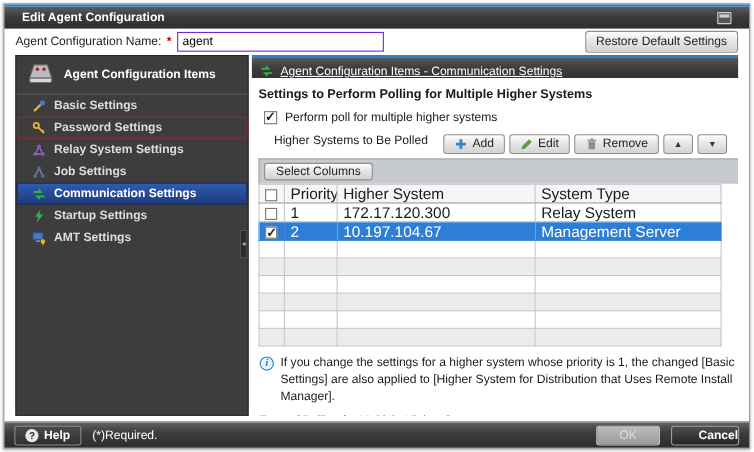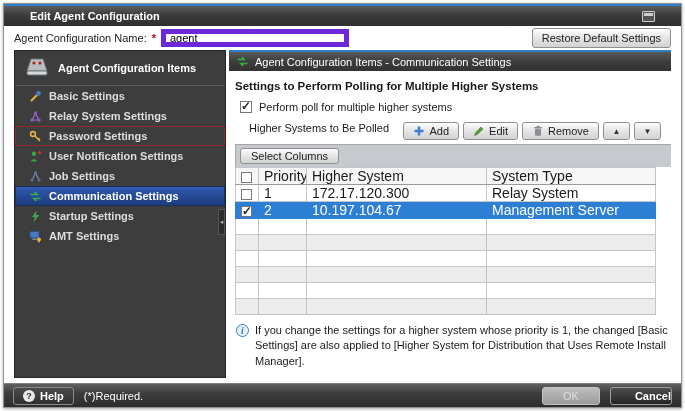--- a/index.html
+++ b/index.html
@@ -4,30 +4,30 @@
 <style>
   * { box-sizing: border-box; margin: 0; padding: 0; }
   html,body { width:685px; height:411px; background:#fff; font-family:"Liberation Sans", sans-serif; }
   .window{
     position:relative; width:679px; height:405px; margin:3px;
     border:1px solid #8e9399; background:#fff; display:flex; flex-direction:column;
     box-shadow:0 1px 3px rgba(0,0,0,.35);
   }
   
   .titlebar{
-    height:22px; flex:none; display:flex; align-items:center; padding:0 26px;
+    height:22px; flex:none; display:flex; align-items:center; padding:0 16px;
     background:linear-gradient(#5d5d5d,#3c3c3c 45%,#2e2e2e);
     border-top:2px solid #2f7ec9; color:#fff; font-size:11px; font-weight:bold;
   }
   .win-restore{ margin-left:auto; width:13px; height:11px; border:1px solid #cfcfcf; background:#555; position:relative; border-radius:1px;}
   .win-restore::after{ content:""; position:absolute; left:1px; right:1px; top:1px; height:3px; background:#cfcfcf;}
   
   .name-row{ height:24px; flex:none; display:flex; align-items:center; gap:5px; padding:0 10px; font-size:11px; color:#222;}
   .req{ color:#c00000; font-weight:bold;}
-  .name-input{ width:188px; height:18px; border:5px solid #6d28d9; font-size:11px; padding:1px 4px; font-family:"Liberation Sans",sans-serif;}
+  .name-input{ width:188px; height:18px; border:1px solid #6d28d9; font-size:11px; padding:1px 4px; font-family:"Liberation Sans",sans-serif;}
   .btn{
     display:inline-flex; align-items:center; justify-content:center; gap:4px;
     font-size:11px; color:#222; padding:2px 9px; border:1px solid #8f8f8f; border-radius:3px;
     background:linear-gradient(#fefefe,#e6e6e6 45%,#d3d3d3); cursor:default; white-space:nowrap;
   }
   .restore-btn{ margin-left:auto; height:20px;}
   
   .main{ flex:1; display:flex; padding:0 10px 5px 10px; min-height:0;}
   .sidebar{
     width:212px; flex:none; background:#3d3d3d; border:1px solid #262626; color:#e3e3e3;
@@ -38,23 +38,23 @@
   .sb-item.selected{ background:linear-gradient(#2f5bb0,#1d3c7d); color:#fff; border-color:#16305f;}
   .sb-item.marked{ border-color:#93282d;}
   .sb-icon{ width:13px; height:13px; flex:none;}
   .sb-collapse{
     position:absolute; right:0; top:158px; width:7px; height:26px; background:#2c2c2c;
     color:#aaa; font-size:7px; display:flex; align-items:center; justify-content:center; border:1px solid #555;
   }
   
   .panel{ flex:1; margin-left:3px; display:flex; flex-direction:column; min-width:0;}
   .panel-header{
-    height:21px; flex:none; display:flex; align-items:center; gap:6px; padding:0 7px;
+    height:21px; flex:none; display:flex; align-items:flex-end; gap:6px; padding:0 7px;
     background:linear-gradient(#585858,#3d3d3d 50%,#333); border-top:2px solid #2f7ec9;
-    color:#fff; font-size:11px;
+    color:#fff; font-size:11px;text-decoration:underline;
   }
   .panel-body{ flex:1; background:#fff; padding:8px 6px 0 6px; font-size:11px; color:#1a1a1a; overflow:hidden;}
   .section-title{ font-size:11.5px; font-weight:bold; margin:1px 0 9px 0;}
   .check-row{ display:flex; align-items:center; gap:7px; margin:0 0 9px 5px;}
   .checkbox{ width:12px; height:12px; border:1px solid #777; background:#fff; position:relative; flex:none;}
   .checkbox.checked::after{ content:"✓"; position:absolute; left:0px; top:-3px; font-size:12px; font-weight:bold; color:#222;}
   .hs-row{ display:flex; align-items:flex-start; margin:0 0 4px 14px;}
   .hs-buttons{ margin-left:auto; display:flex; gap:4px; padding-right:4px;}
   .icon12{ width:12px; height:12px; flex:none;}
   .btn-updown{ width:27px; padding:2px 0; font-size:8px; color:#333;}
@@ -115,46 +115,38 @@
       </div>
 
       <div class="sb-item">
         <svg class="sb-icon" viewBox="0 0 13 13">
           <path d="M2 11 L8 5" stroke="#e8b33a" stroke-width="2"></path>
             <circle cx="9.5" cy="3.5" r="2.4" fill="#4a78c0"></circle>
         </svg>
         <span>Basic Settings</span>
       </div>
 
+      <div class="sb-item marked">
+        <svg class="sb-icon" viewBox="0 0 13 13">
+          <circle cx="4" cy="4" r="2.4" fill="none" stroke="#e8b33a" stroke-width="1.6"></circle>
+          <path d="M6 6 L11 11 M8.7 8.7 L10.7 8.7" stroke="#e8b33a" stroke-width="1.6"></path>
+        </svg>
+        <span>Password Settings</span>
+      </div>
+
       <div class="sb-item">
         <svg class="sb-icon" viewBox="0 0 13 13">
           <path d="M6.5 3.5 L3 10 M6.5 3.5 L10 10 M3 10 H10" stroke="#9a6bd0" stroke-width="1.2" fill="none"></path>
           <circle cx="6.5" cy="3" r="1.7" fill="#8a5bbf"></circle>
             <circle cx="3" cy="10" r="1.7" fill="#8a5bbf"></circle>
             <circle cx="10" cy="10" r="1.7" fill="#8a5bbf"></circle>
         </svg>
         <span>Relay System Settings</span>
       </div>
 
-      <div class="sb-item marked">
-        <svg class="sb-icon" viewBox="0 0 13 13">
-          <circle cx="4" cy="4" r="2.4" fill="none" stroke="#e8b33a" stroke-width="1.6"></circle>
-          <path d="M6 6 L11 11 M8.7 8.7 L10.7 8.7" stroke="#e8b33a" stroke-width="1.6"></path>
-        </svg>
-        <span>Password Settings</span>
-      </div>
-
-      <div class="sb-item">
-        <svg class="sb-icon" viewBox="0 0 13 13">
-          <circle cx="5" cy="3.8" r="2.2" fill="#3aa63a"></circle>
-            <path d="M1.5 11.5 Q5 6.5 8.5 11.5 Z" fill="#3aa63a"></path>
-          <circle cx="10.6" cy="2.6" r="1.7" fill="#cc3333"></circle>
-        </svg>
-        <span>User Notification Settings</span>
-      </div>
 
       <div class="sb-item">
         <svg class="sb-icon" viewBox="0 0 13 13">
           <path d="M6.5 3 L3 10 M6.5 3 L10 10" stroke="#7a8aa8" stroke-width="1.3" fill="none"></path>
           <circle cx="6.5" cy="2.8" r="1.6" fill="#5b6f9e"></circle>
             <circle cx="3" cy="10" r="1.6" fill="#5b6f9e"></circle>
             <circle cx="10" cy="10" r="1.6" fill="#5b6f9e"></circle>
         </svg>
         <span>Job Settings</span>
       </div>

